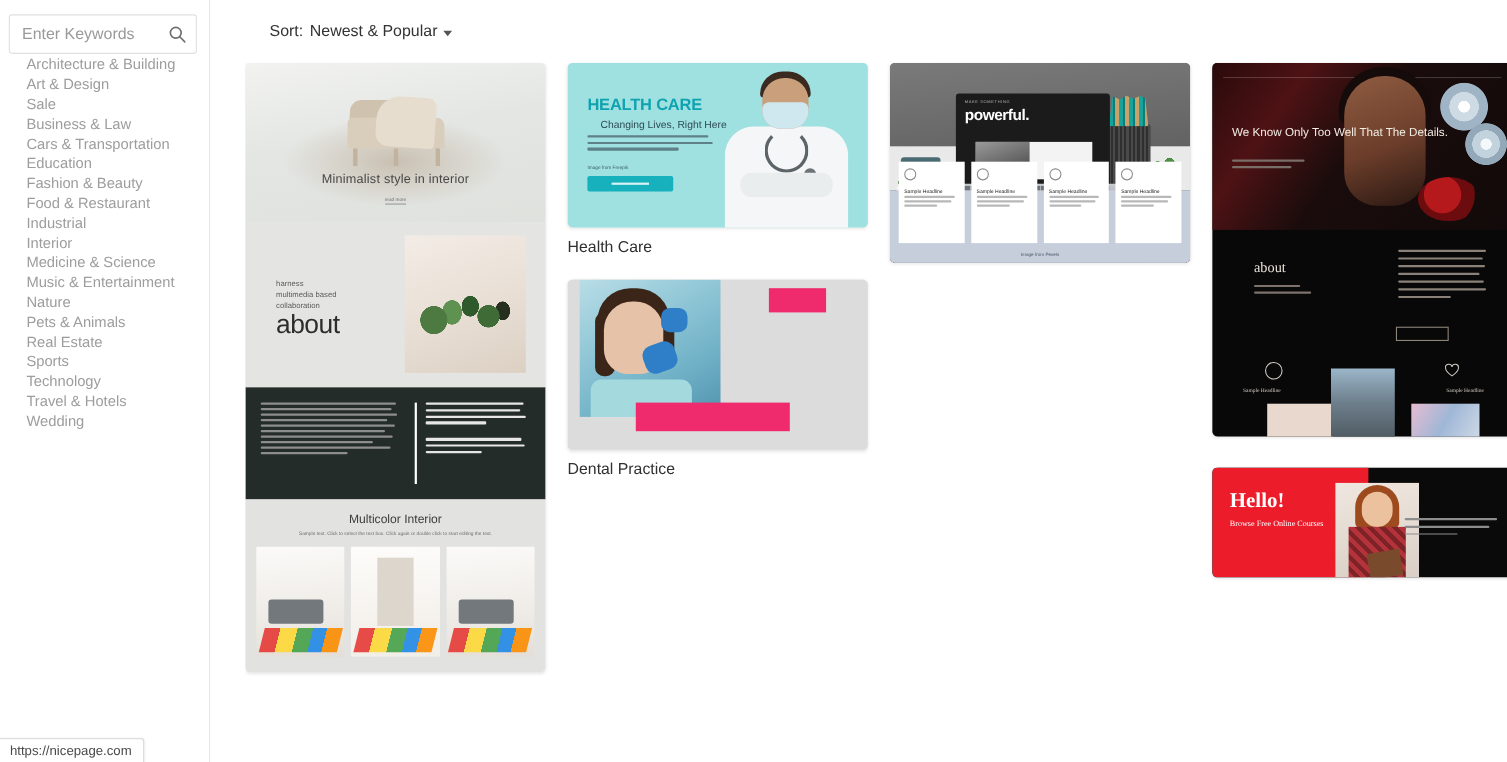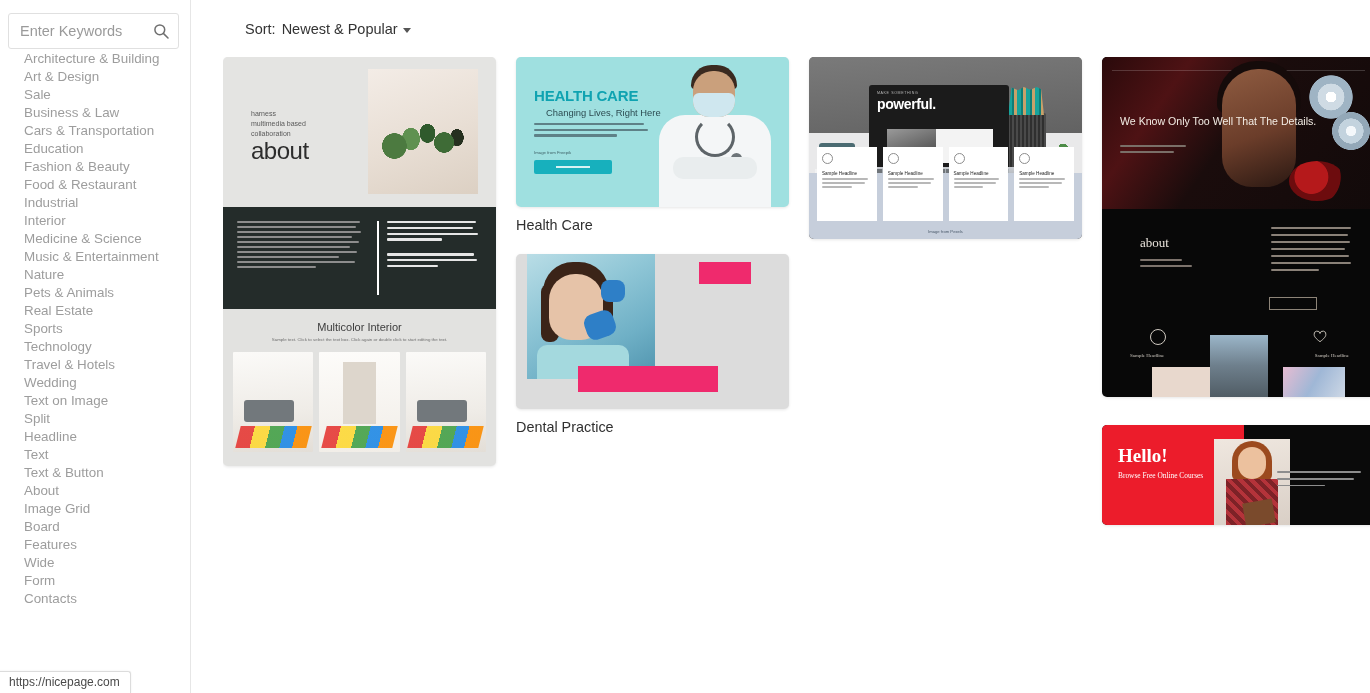--- a/index.html
+++ b/index.html
@@ -391,34 +391,20 @@
         <li>Music &amp; Entertainment</li>
         <li>Nature</li>
         <li>Pets &amp; Animals</li>
         <li>Real Estate</li>
         <li>Sports</li>
         <li>Technology</li>
         <li>Travel &amp; Hotels</li>
         <li>Wedding</li>
       </ul>
 
-    <ul class="side-list" id="bf-list">
-        <li>Text on Image</li>
-        <li>Split</li>
-        <li>Headline</li>
-        <li>Text</li>
-        <li>Text &amp; Button</li>
-        <li>About</li>
-        <li>Image Grid</li>
-        <li>Board</li>
-        <li>Features</li>
-        <li>Wide</li>
-        <li>Form</li>
-        <li>Contacts</li>
-      </ul>
 
     <div class="status-bar">https://nicepage.com</div>
   </aside>
 
   <main class="main">
 
 
     <div class="toolbar">
 
       <div class="sort-wrap">
@@ -429,20 +415,32 @@
         </span>
       </div>
     </div>
 
     <div class="grid">
 
       
       <div class="card">
         <div class="thumb">
           <div class="ms">
+            <div class="m1-hero">
+              <div class="m1-chair">
+                <div class="back"></div>
+                  <div class="seat"></div>
+                  <div class="drape"></div>
+                <div class="l1"></div>
+                  <div class="l2"></div>
+                  <div class="l3"></div>
+              </div>
+              <div class="m1-h1">Minimalist style in interior</div>
+              <div class="m1-btn">read more</div>
+            </div>
             <div class="m1-about">
               <div class="plantimg"></div>
               <div class="ptxt">harness<br>multimedia based<br>collaboration</div>
               <div class="pabout">about</div>
             </div>
             <div class="m1-dark">
               <div class="colA">
                 <div class="ln" style="width:96%"></div>
                   <div class="ln" style="width:93%"></div>
                   <div class="ln" style="width:97%"></div>

